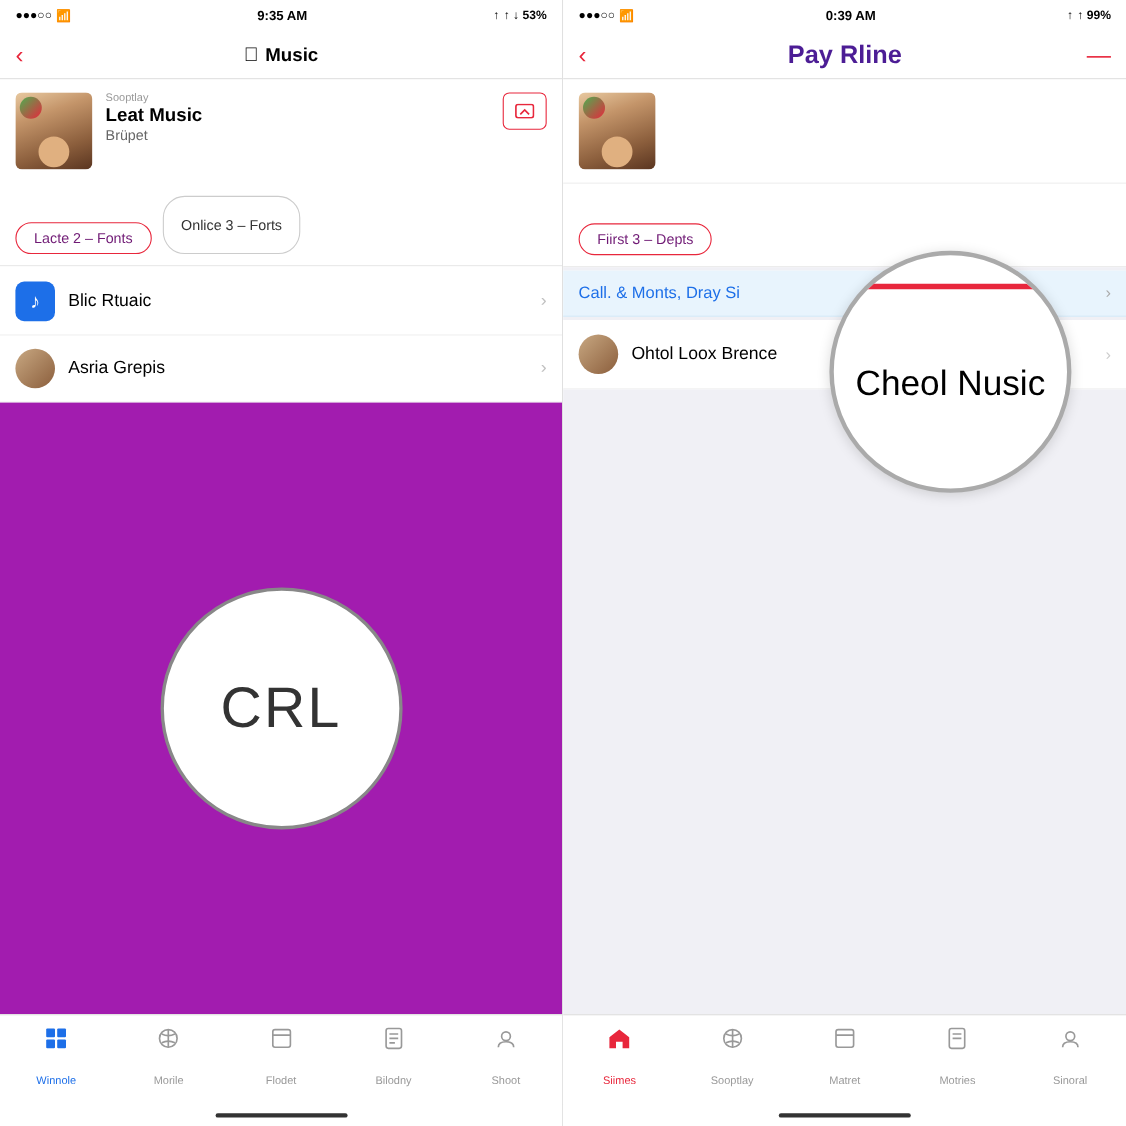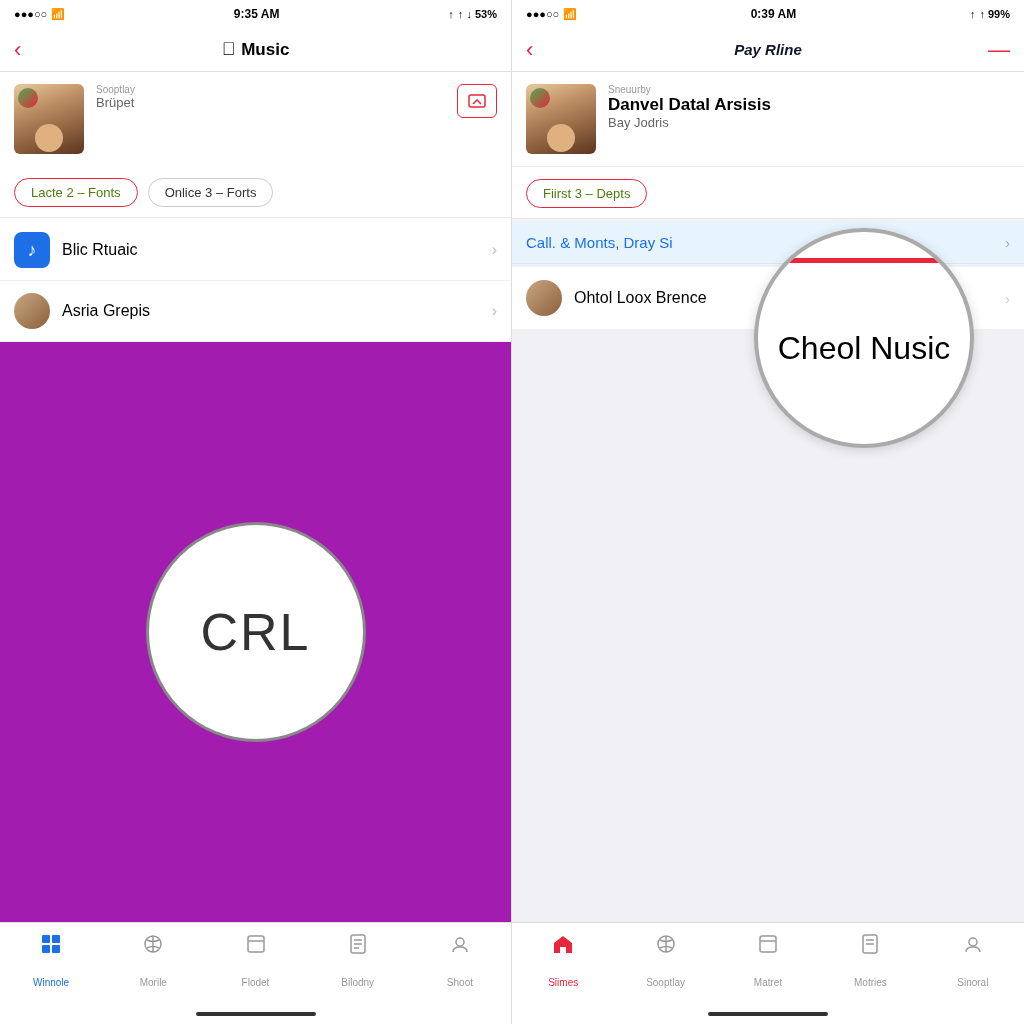--- a/index.html
+++ b/index.html
@@ -115,21 +115,22 @@
     .filter-btn {
       padding: 6px 16px;
       border-radius: 20px;
       font-size: 13px;
       font-weight: 500;
       cursor: pointer;
     }
     .filter-btn.active {
       background: transparent;
       border: 1.5px solid #e8273c;
-      color: #4d7c0f;
+      color: #701a75;
+      margin-top: 24px;
     }
     .filter-btn.inactive {
       background: transparent;
       border: 1.5px solid #ccc;
       color: #333;
     }
 
     
     .list-section {
       background: #fff;
@@ -263,24 +264,23 @@
       border-bottom: 1px solid #e0e0e0;
       position: relative;
     }
     .nav-bar-right .back-btn {
       position: absolute;
       left: 14px;
       color: #e8273c;
       font-size: 22px;
     }
     .nav-bar-right .title {
-      font-size: 15px;
+      font-size: 23px;
       font-weight: 600;
-      color: #0f172a;
-      font-style: italic;
+      color: #4c1d95;
     }
     .nav-bar-right .right-dash {
       position: absolute;
       right: 14px;
       color: #e8273c;
       font-size: 22px;
       font-weight: 300;
     }
 
     
@@ -434,20 +434,21 @@
 
     <div class="featured-card">
       <div class="person-photo">
         <div class="person-photo-inner">
           <div class="person-head"></div>
         </div>
         <div class="small-logo"></div>
       </div>
       <div class="info">
         <div class="label">Sooptlay</div>
+        <div class="name">Leat Music</div>
         <div class="subtitle">Brüpet</div>
       </div>
       <div class="action-btn">
         <svg width="18" height="14" viewBox="0 0 18 14" fill="none">
           <rect x="1" y="1" width="16" height="12" rx="2" stroke="#e8273c" stroke-width="1.5" fill="none"></rect>
           <path d="M5 10 L9 6 L13 10" stroke="#e8273c" stroke-width="1.5" fill="none"></path>
         </svg>
       </div>
     </div>
 
@@ -561,25 +562,20 @@
     <span class="right-dash">—</span>
   </div>
 
   <div class="featured-card" style="background:#fff; border-bottom:1px solid #eee;">
     <div class="person-photo">
       <div class="person-photo-inner">
         <div class="person-head"></div>
       </div>
       <div class="small-logo"></div>
     </div>
-    <div class="info">
-      <div class="label">Sneuurby</div>
-      <div class="name">Danvel Datal Arsisis</div>
-      <div class="subtitle">Bay Jodris</div>
-    </div>
   </div>
 
   <div class="filter-row" style="background:#fff;">
     <button class="filter-btn active">Fiirst 3 – Depts</button>
   </div>
 
   <div style="height:3px; background:#f0f0f5;"></div>
 
   <div class="right-section-blue">
     <span>Call. &amp; Monts, Dray Si</span>

